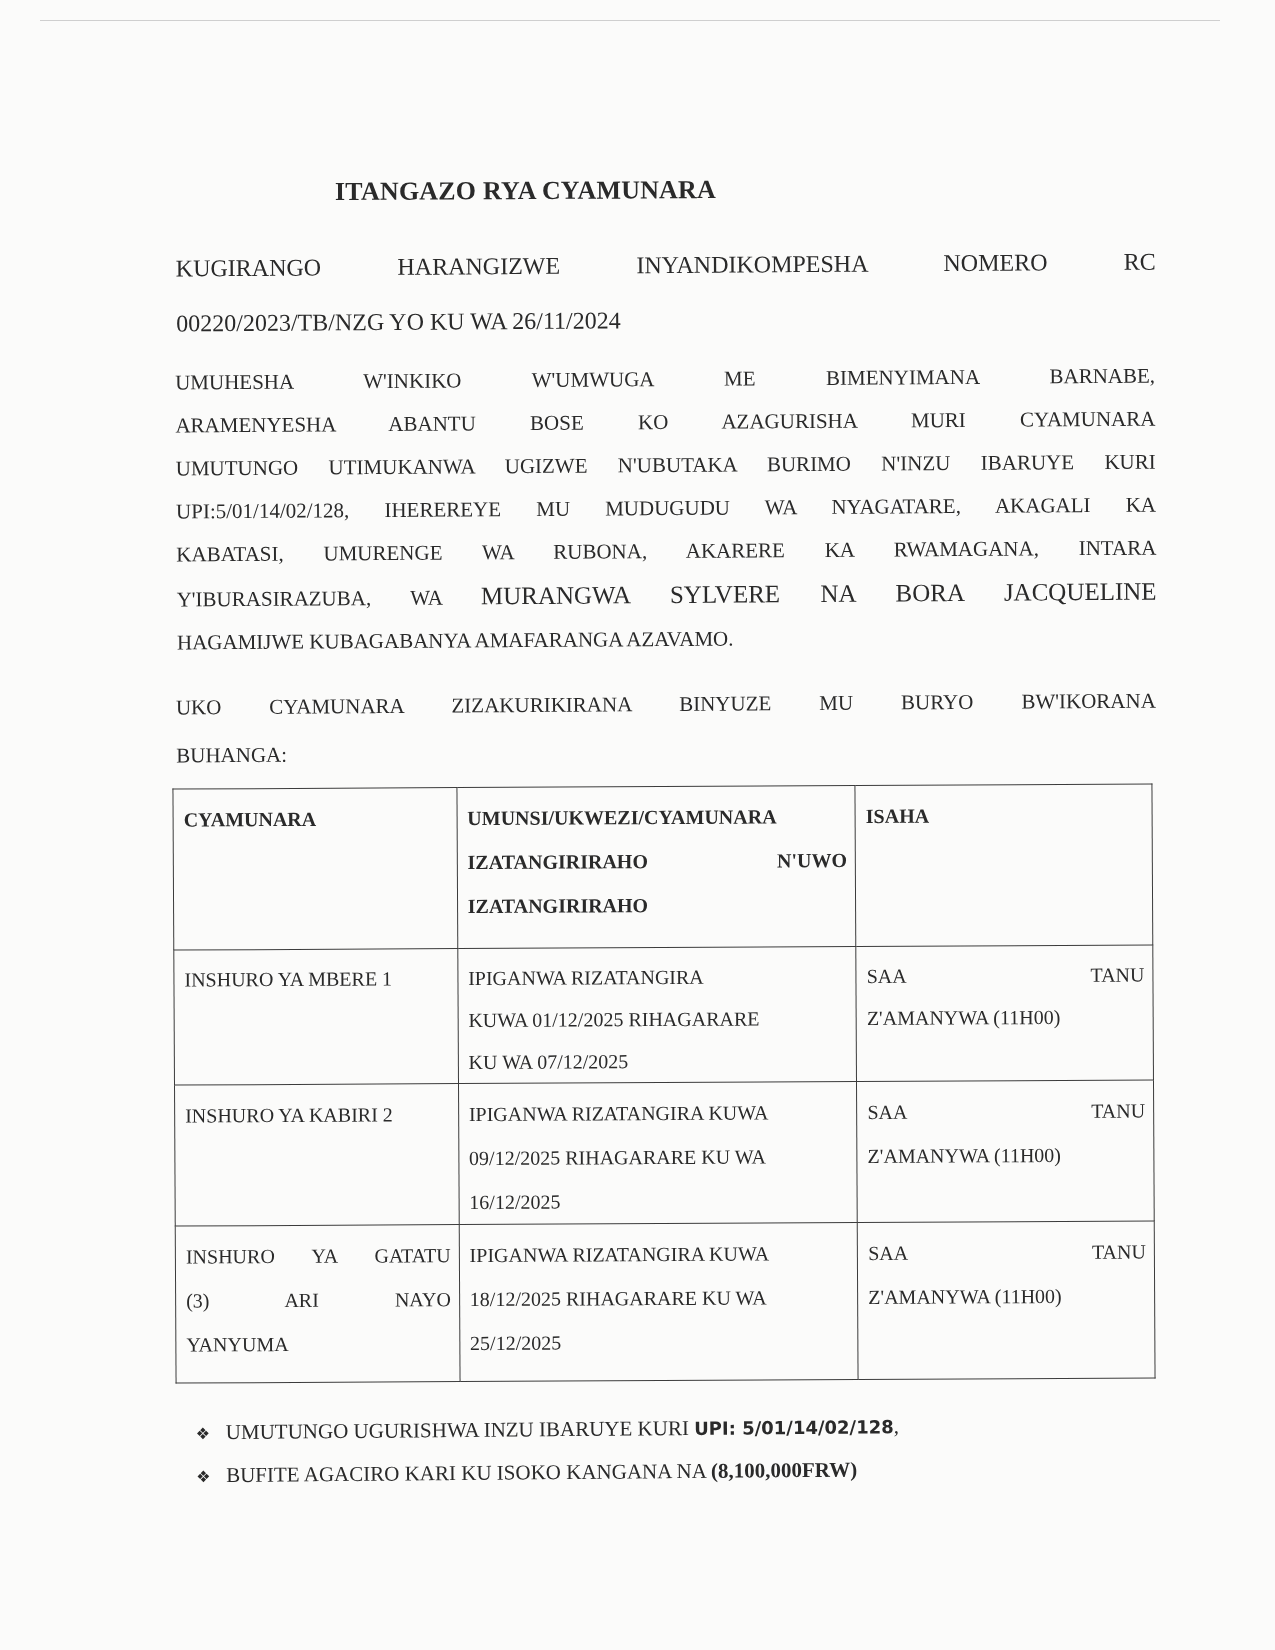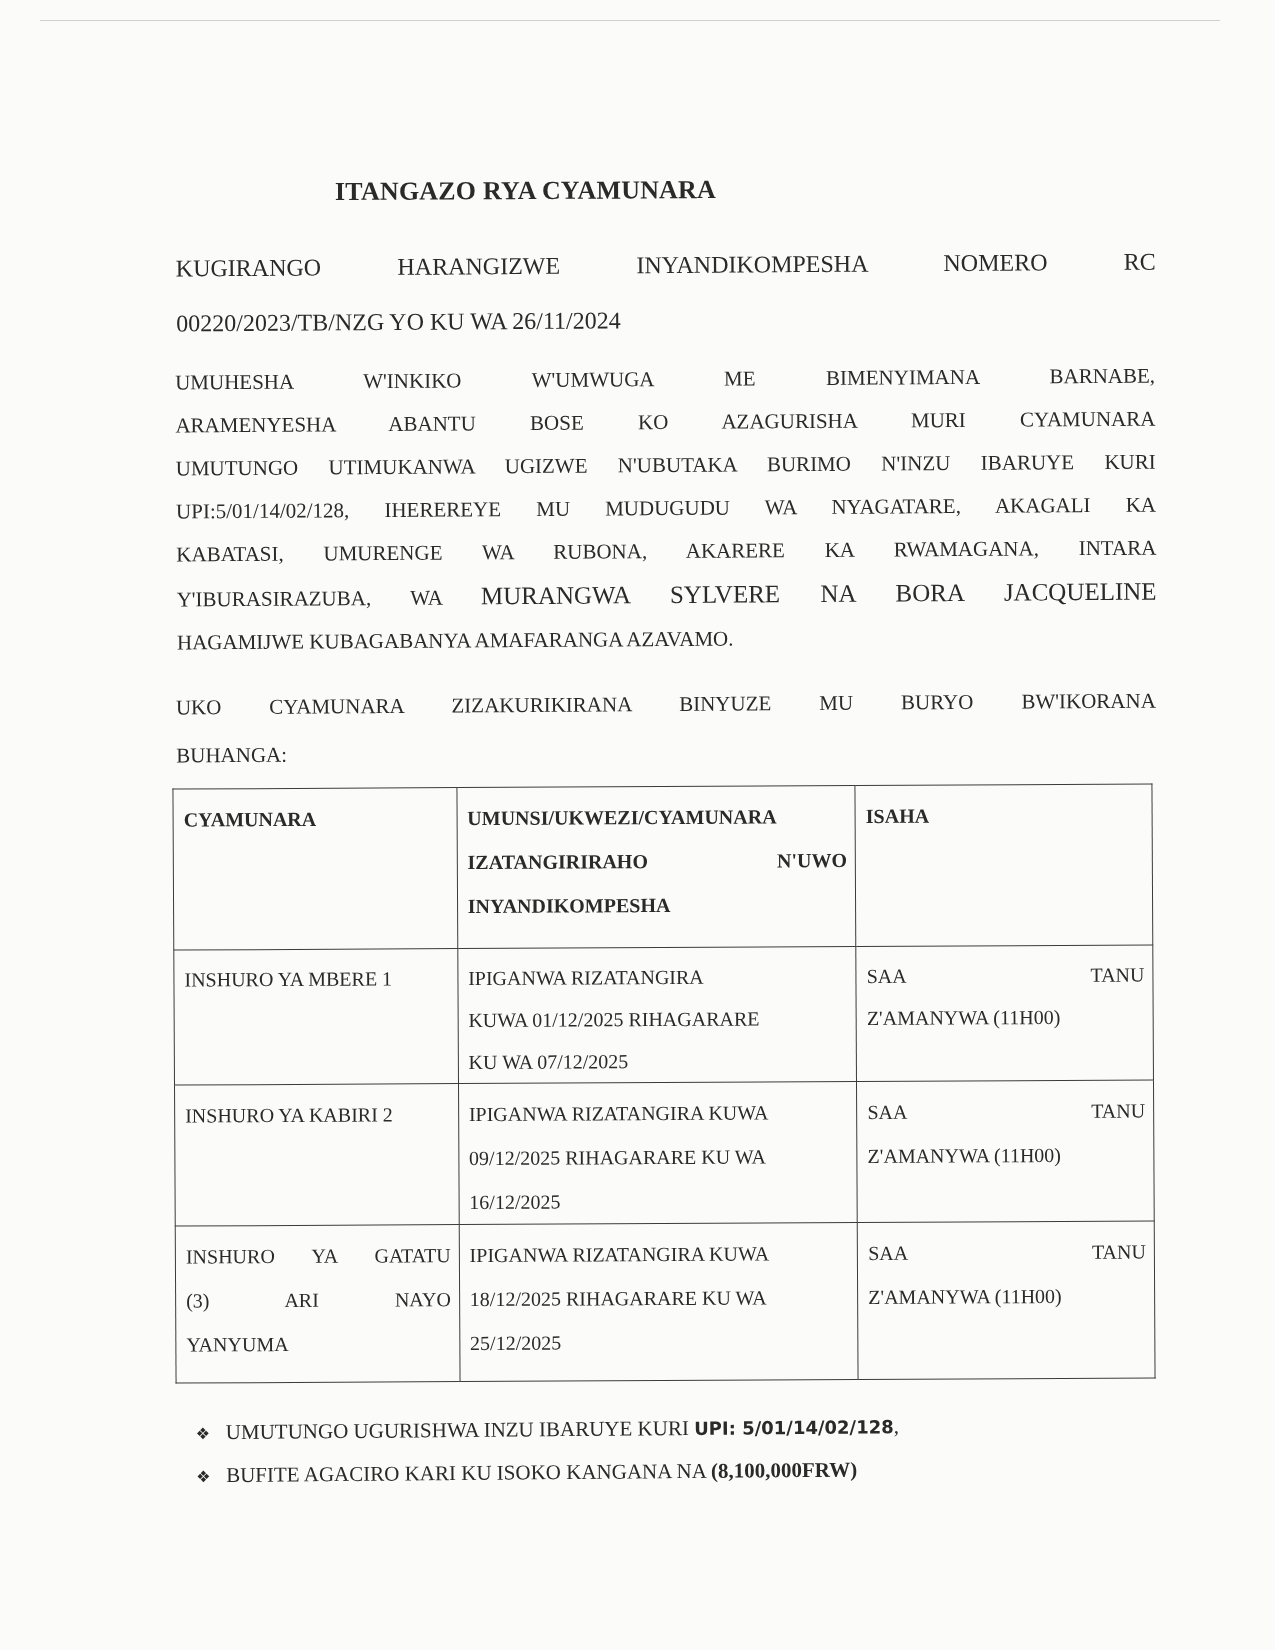--- a/index.html
+++ b/index.html
@@ -78,21 +78,21 @@
   </div>
 
   <div class="table-wrap">
     <table>
       <tbody>
           <tr>
         <th class="c1">CYAMUNARA</th>
         <th class="c2">
           <span class="just">UMUNSI/UKWEZI/CYAMUNARA</span>
           <span class="just">IZATANGIRIRAHO N'UWO</span>
-          <span>INYANDIKOMPESHA</span>
+          <span>IZATANGIRIRAHO</span>
         </th>
         <th class="c3">ISAHA</th>
       </tr>
 
       <tr class="row1">
         <td class="c1">
           <span>INSHURO YA MBERE 1</span>
         </td>
         <td class="c2">
           <span style="display:block">IPIGANWA RIZATANGIRA</span>

